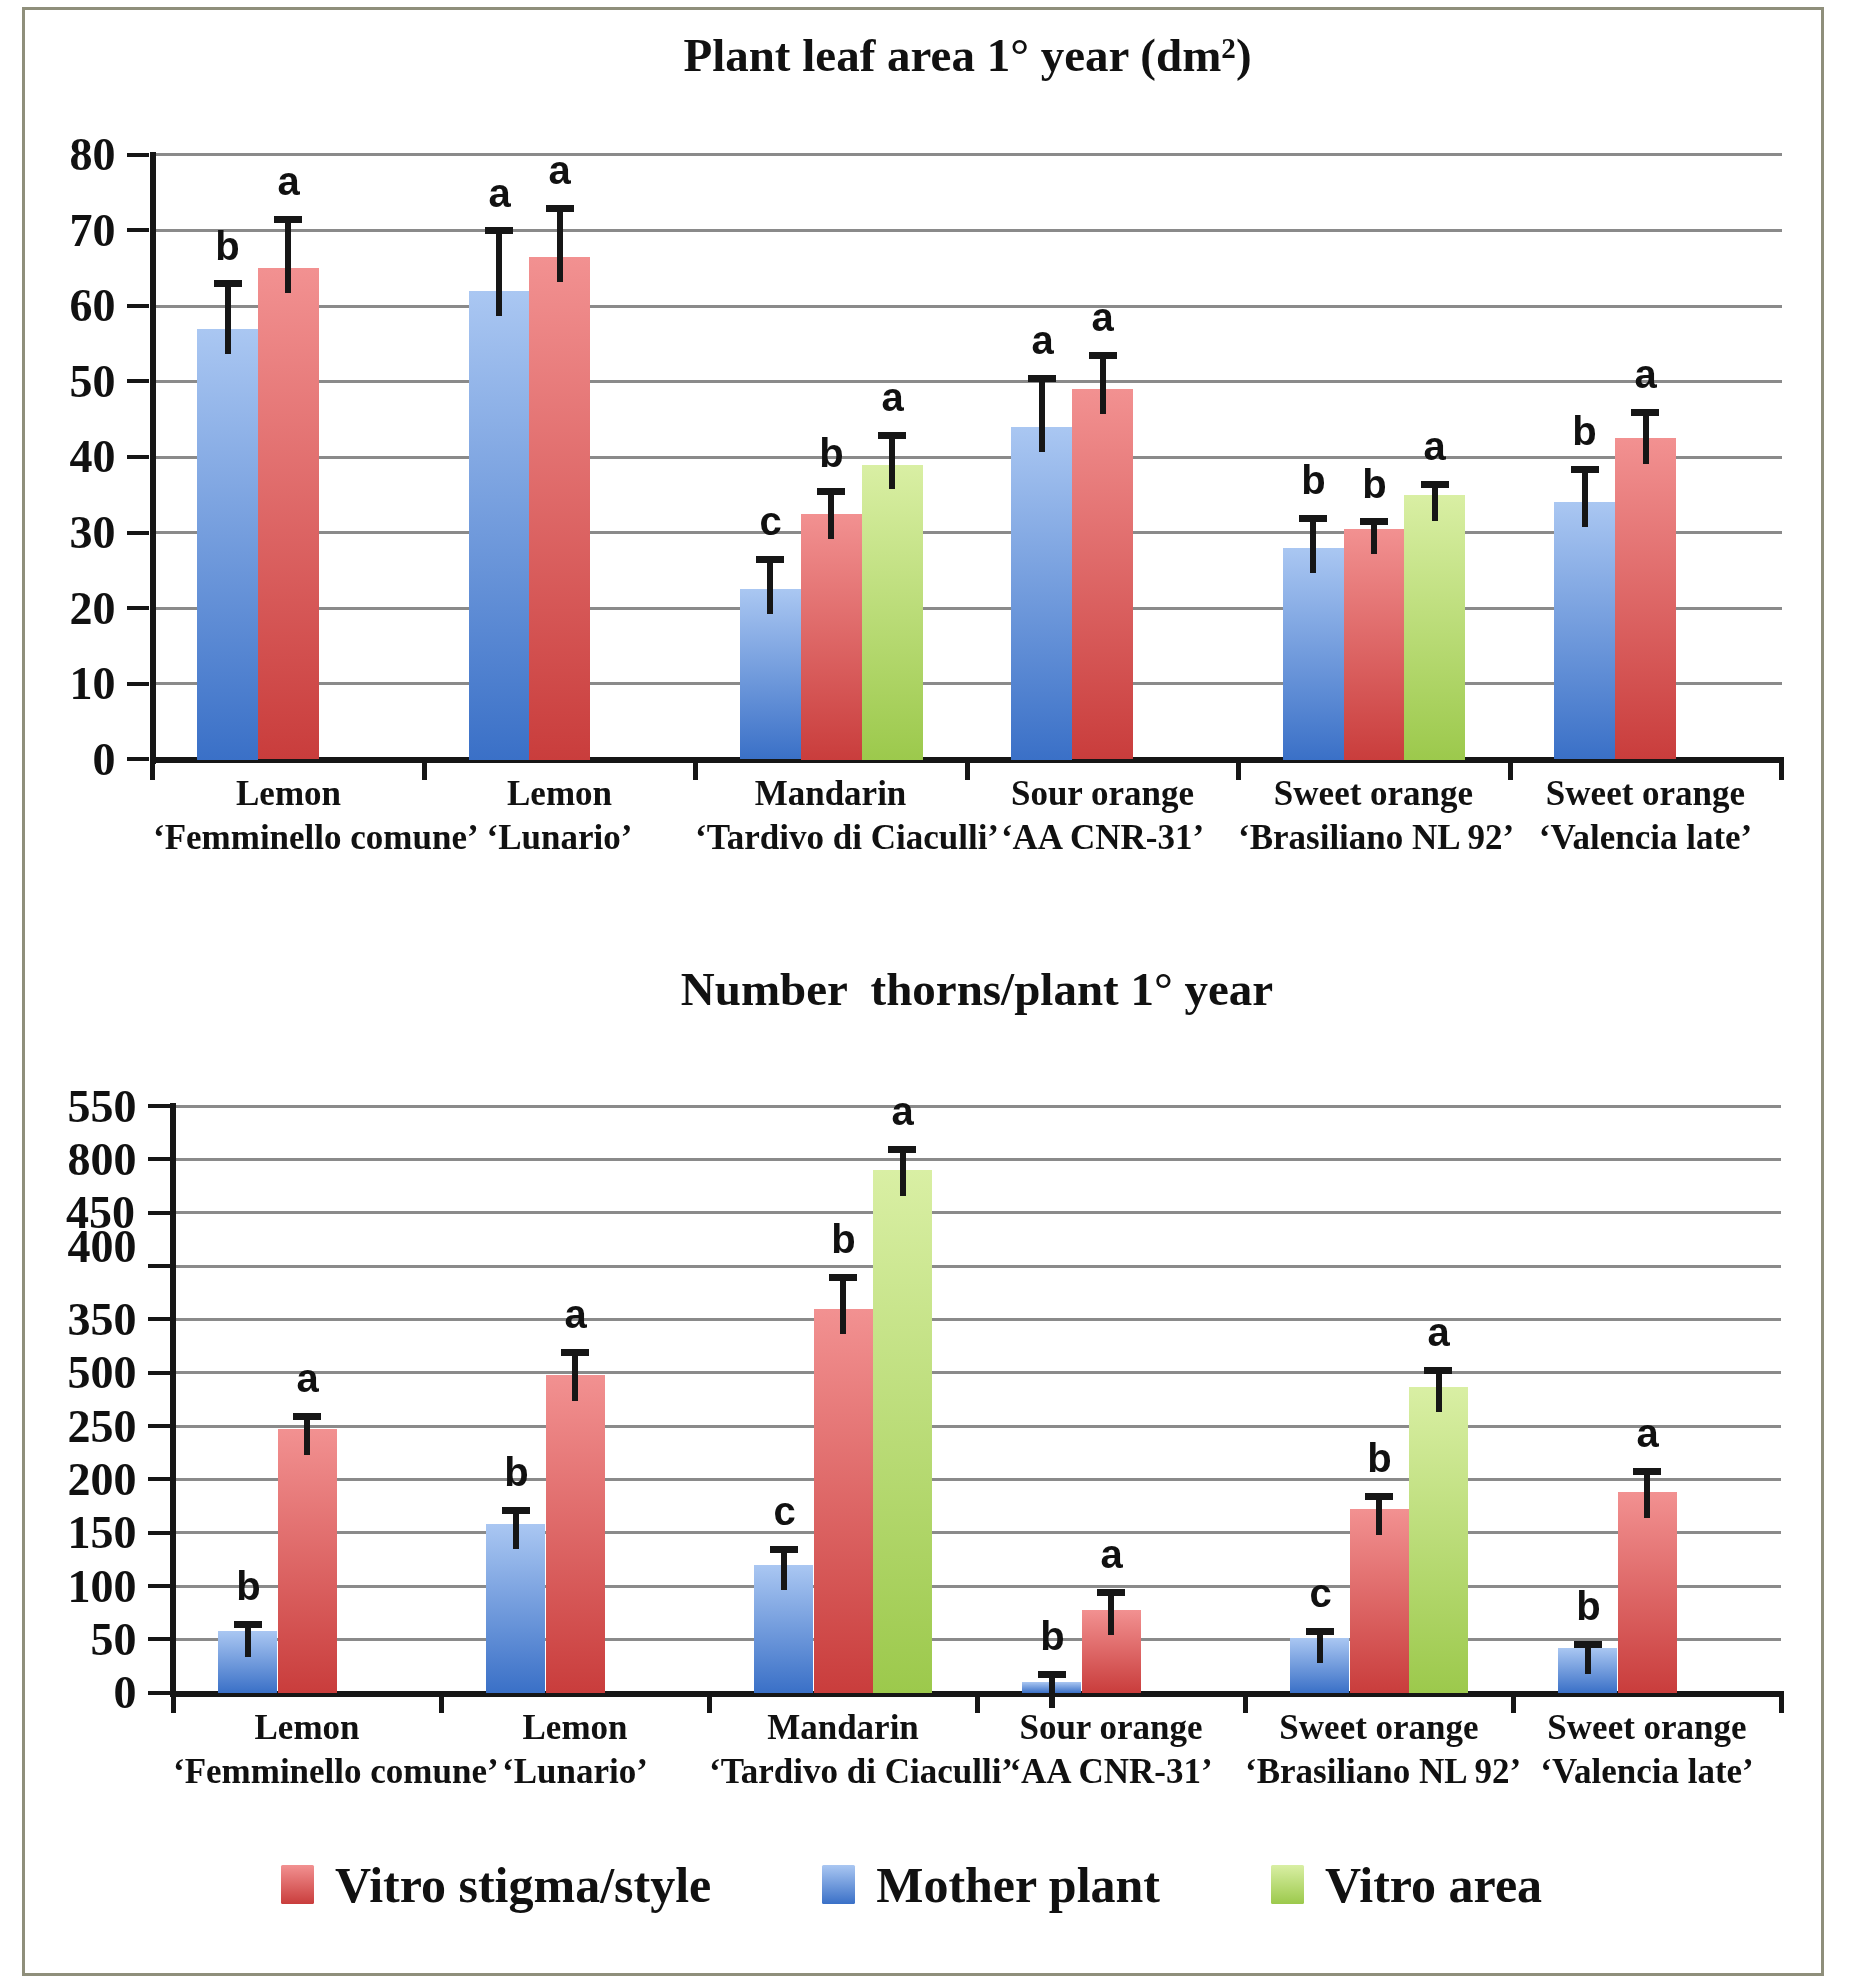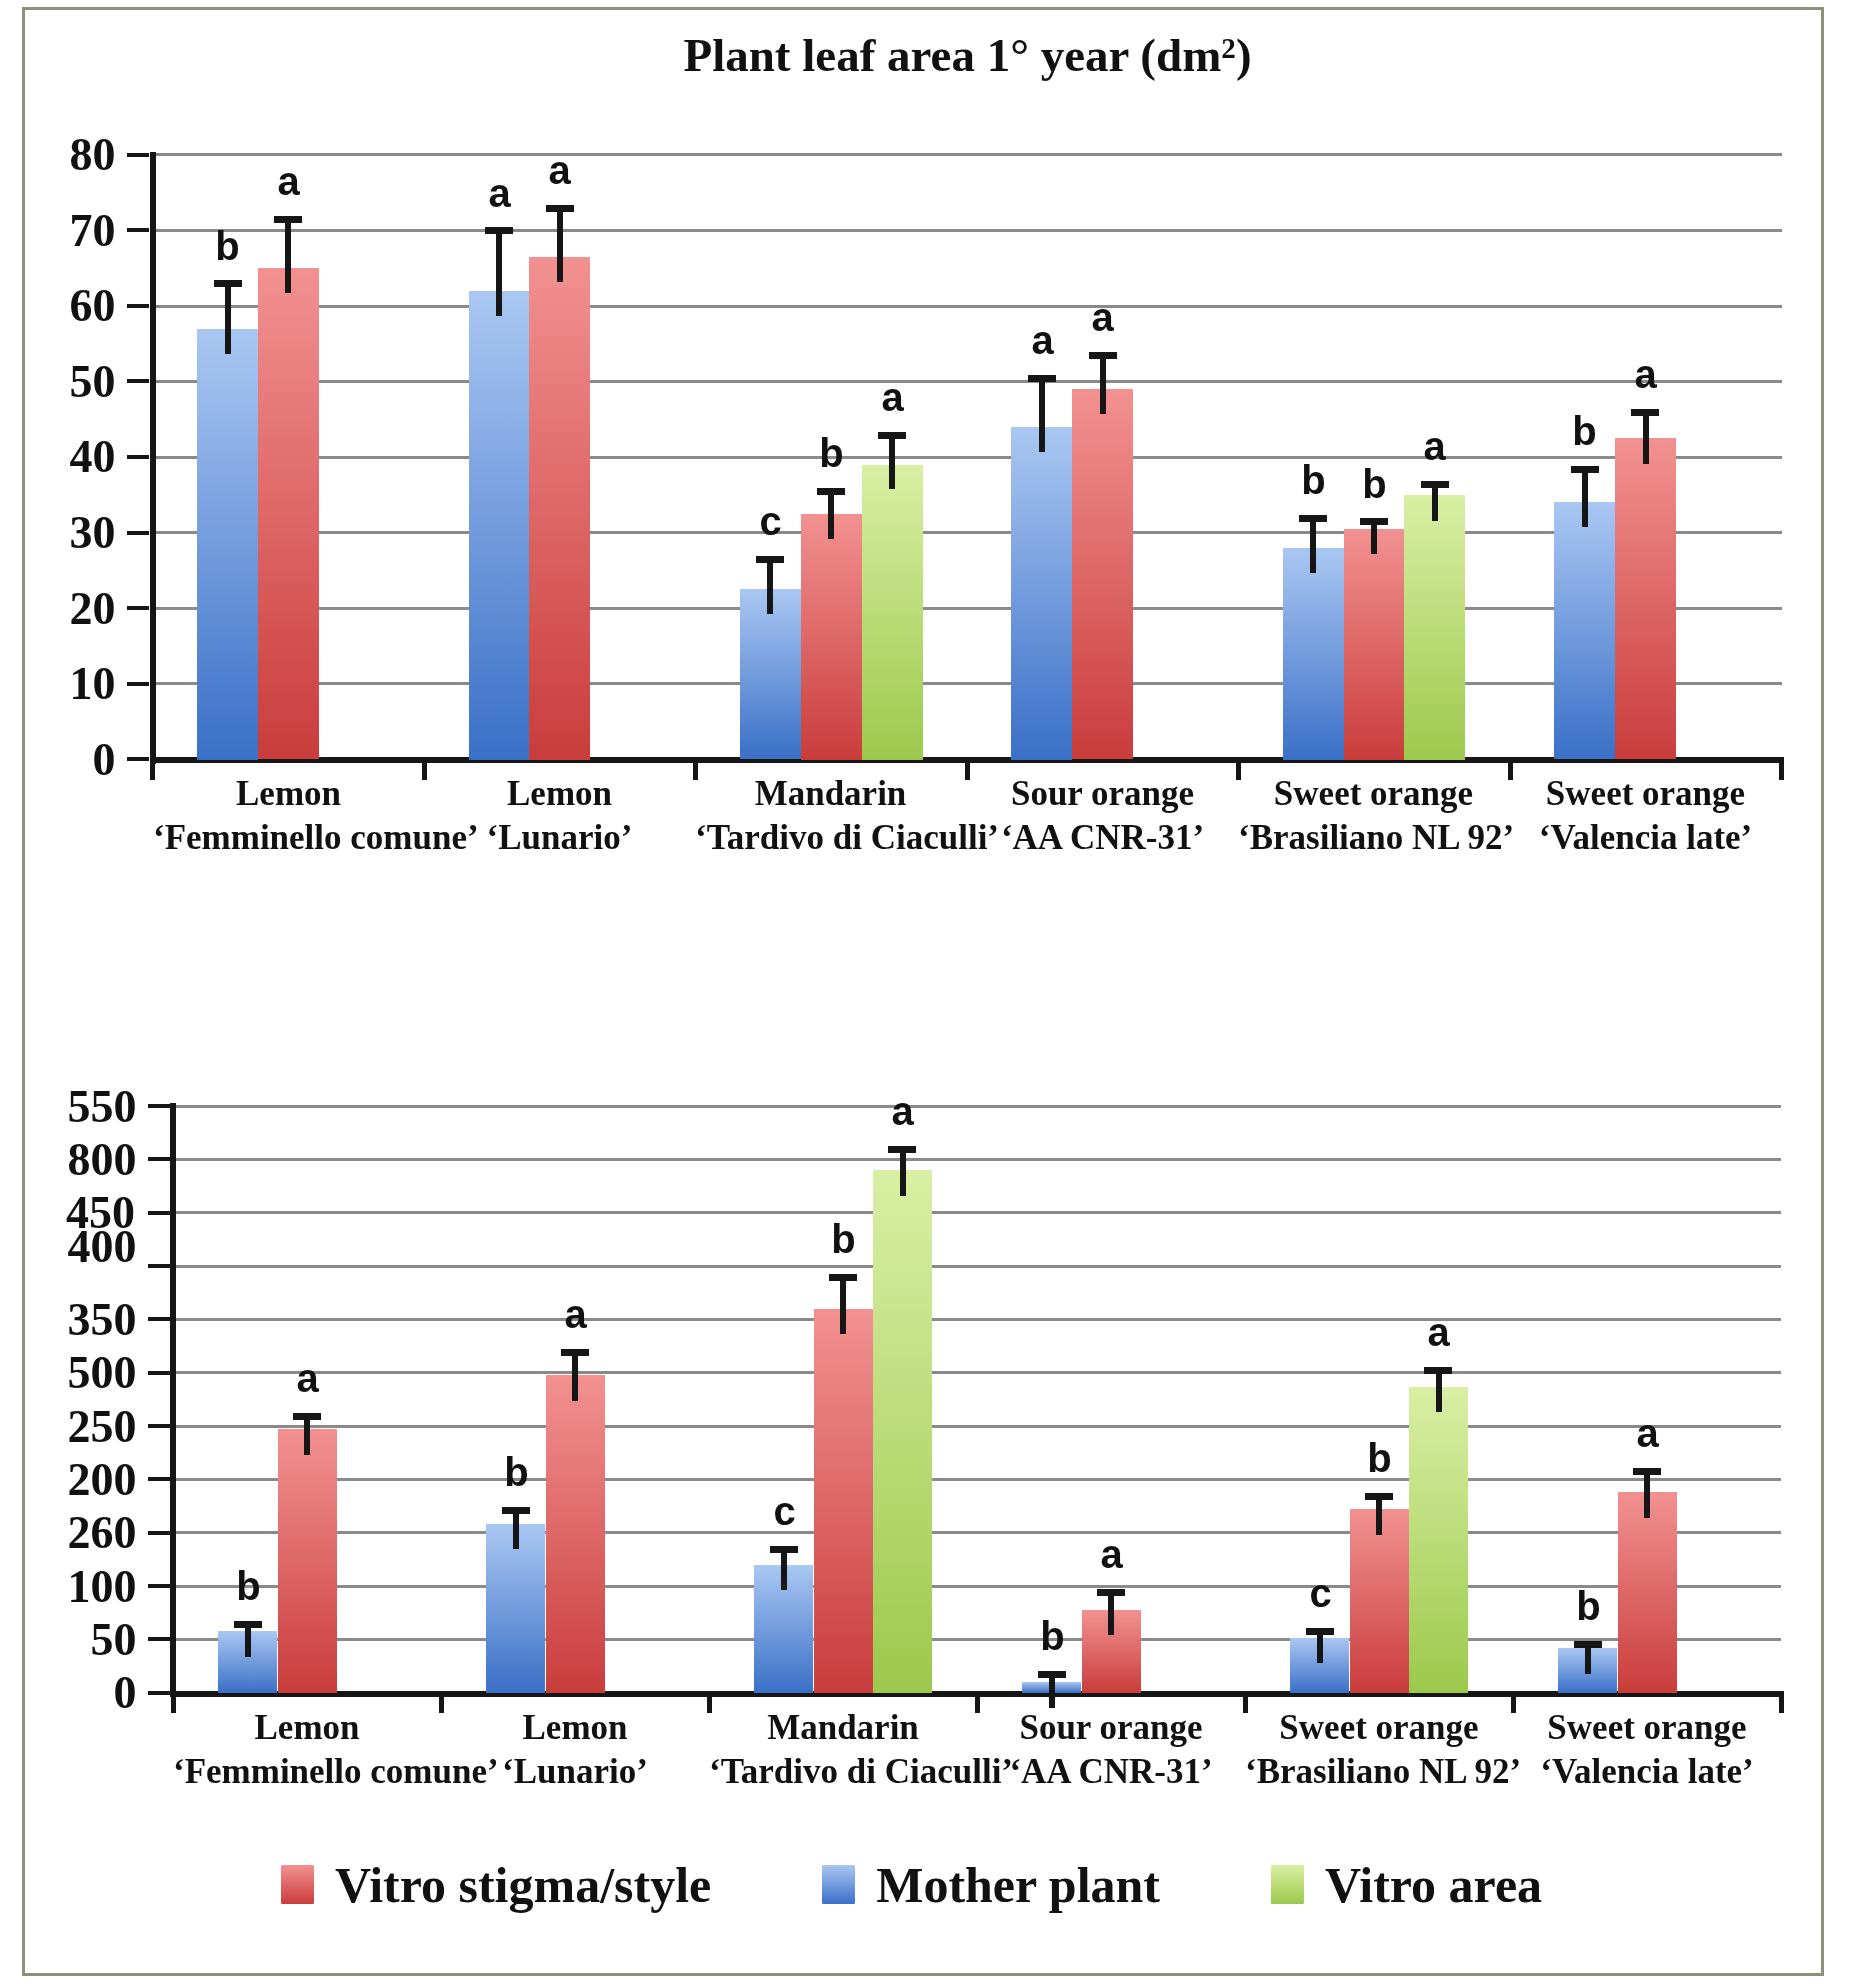--- a/index.html
+++ b/index.html
@@ -201,31 +201,32 @@
       <div class="x-cat" style="left: 1238px; width: 271px; top: 772px;">
         <div>Sweet orange</div>
         <div>‘Brasiliano NL 92’</div>
       </div>
       <div class="x-cat" style="left: 1510px; width: 271px; top: 772px;">
         <div>Sweet orange</div>
         <div>‘Valencia late’</div>
       </div>
     </div>
   <div class="chart" id="chart1">
+      <div class="chart-title" style="left: 173px; width: 1608px; top: 962px;"><span>Number  thorns/plant 1° year</span></div>
       <div class="y-tick" style="left: 148px; top: 1691px; background: rgb(22, 22, 22);"></div>
       <div class="y-tick-label" style="left: 10.4px; top: 1666px;">0</div>
       <div class="gridline" style="left: 173px; width: 1608px; top: 1638px; background: rgb(138, 138, 138);"></div>
       <div class="y-tick" style="left: 148px; top: 1637px; background: rgb(22, 22, 22);"></div>
       <div class="y-tick-label" style="left: 10.4px; top: 1613px;">50</div>
       <div class="gridline" style="left: 173px; width: 1608px; top: 1585px; background: rgb(138, 138, 138);"></div>
       <div class="y-tick" style="left: 148px; top: 1584px; background: rgb(22, 22, 22);"></div>
       <div class="y-tick-label" style="left: 10.4px; top: 1560px;">100</div>
       <div class="gridline" style="left: 173px; width: 1608px; top: 1531px; background: rgb(138, 138, 138);"></div>
       <div class="y-tick" style="left: 148px; top: 1531px; background: rgb(22, 22, 22);"></div>
-      <div class="y-tick-label" style="left: 10.4px; top: 1506px;">260</div>
+      <div class="y-tick-label" style="left: 10.4px; top: 1506px;">150</div>
       <div class="gridline" style="left: 173px; width: 1608px; top: 1478px; background: rgb(138, 138, 138);"></div>
       <div class="y-tick" style="left: 148px; top: 1477px; background: rgb(22, 22, 22);"></div>
       <div class="y-tick-label" style="left: 10.4px; top: 1453px;">200</div>
       <div class="gridline" style="left: 173px; width: 1608px; top: 1425px; background: rgb(138, 138, 138);"></div>
       <div class="y-tick" style="left: 148px; top: 1424px; background: rgb(22, 22, 22);"></div>
       <div class="y-tick-label" style="left: 10.4px; top: 1400px;">250</div>
       <div class="gridline" style="left: 173px; width: 1608px; top: 1371px; background: rgb(138, 138, 138);"></div>
       <div class="y-tick" style="left: 148px; top: 1371px; background: rgb(22, 22, 22);"></div>
       <div class="y-tick-label" style="left: 10.4px; top: 1346px;">500</div>
       <div class="gridline" style="left: 173px; width: 1608px; top: 1318px; background: rgb(138, 138, 138);"></div>

